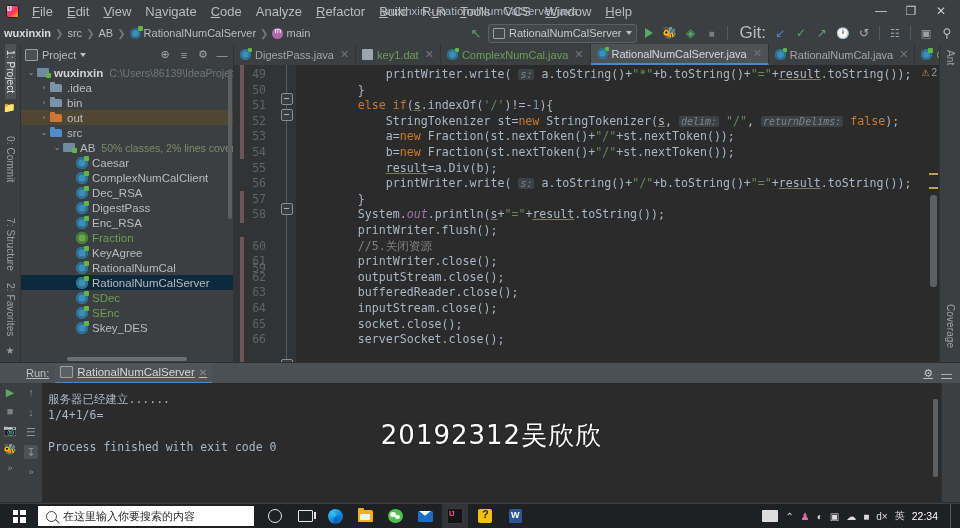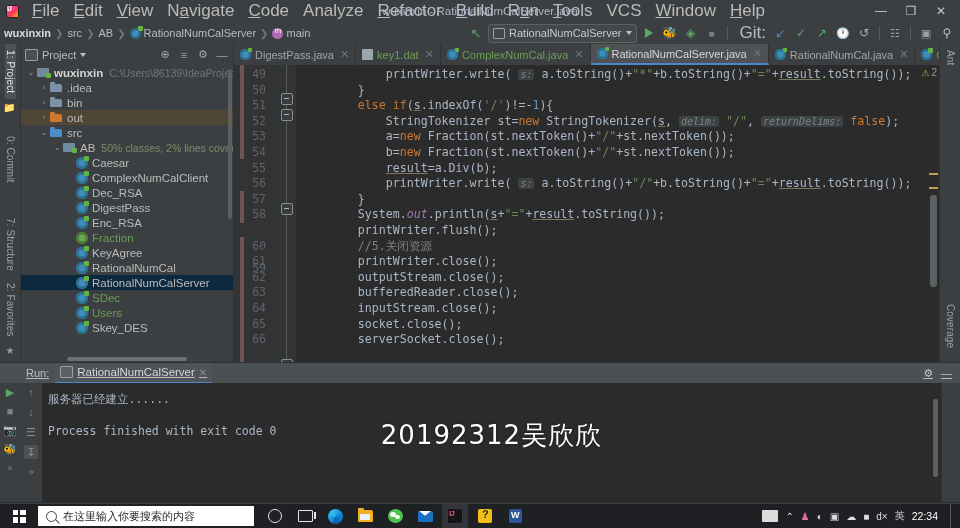--- a/index.html
+++ b/index.html
@@ -11,21 +11,21 @@
     -webkit-font-smoothing:antialiased;
   }
   .ide{position:relative;width:960px;height:504px;overflow:hidden;background:#3c3f41;}
 
   
   .menubar{height:22px;background:#3c3f41;display:flex;align-items:center;padding:0 4px;position:relative;}
   .logo{width:13px;height:13px;margin:0 6px 0 2px;border-radius:2px;
         background:linear-gradient(135deg,#f0447a 0%,#f0447a 40%,#fe315d 55%,#ffd500 100%);
         box-shadow:inset 0 0 0 1px #222;position:relative;}
   .logo::after{content:"IJ";position:absolute;left:1px;top:0px;font-size:7px;color:#fff;font-weight:bold;letter-spacing:-1px;}
-  .menuitem{padding:2px 7px;font-size:17px;color:#bbbbbb;cursor:default;white-space:nowrap;}
+  .menuitem{padding:2px 7px;font-size:13px;color:#bbbbbb;cursor:default;white-space:nowrap;}
   .mnem{text-decoration:underline;}
   .wintitle{position:absolute;left:0;right:0;text-align:center;font-size:11.5px;color:#a9b7c6;pointer-events:none;}
   .wincontrols{margin-left:auto;display:flex;align-items:center;z-index:2;}
   .wc{width:30px;height:22px;display:flex;align-items:center;justify-content:center;color:#c8c8c8;font-size:12px;}
 
   
   .navrow{height:22px;background:#3c3f41;display:flex;align-items:center;padding:0 4px;position:relative;}
   .crumb{display:flex;align-items:center;font-size:11px;color:#bbbbbb;}
   .crumb .sep{color:#777;margin:0 4px;font-size:10px;}
   .crumb b{color:#dcdcdc;font-weight:bold;}
@@ -360,21 +360,21 @@
             <span class="lbl">RationalNumCalServer</span>
           </div>
           <div class="row" style="padding-left: 43px;">
             <span class="arw"></span>
             <span class="jico"></span>
             <span class="lbl green">SDec</span>
           </div>
           <div class="row" style="padding-left: 43px;">
             <span class="arw"></span>
             <span class="jico"></span>
-            <span class="lbl green">Users</span>
+            <span class="lbl green">SEnc</span>
           </div>
           <div class="row" style="padding-left: 43px;">
             <span class="arw"></span>
             <span class="jico"></span>
             <span class="lbl">Skey_DES</span>
           </div>
           <div class="vscroll"></div>
           <div class="hscroll"></div>
         </div>
     </div>
@@ -481,21 +481,21 @@
         <span class="rico">🐝</span>
         <span class="rico" style="font-size:9px;">»</span>
       </div>
       <div class="runrail2">
         <span class="rico">↑</span>
         <span class="rico">↓</span>
         <span class="rico">☰</span>
         <span class="rico" style="background:#4e5254;border-radius:2px;">↧</span>
         <span class="rico" style="font-size:9px;">»</span>
       </div>
-      <div class="console" id="console"><div style="padding-top: 6px;"><div style="min-height: 16px;">服务器已经建立......</div><div style="min-height: 16px;"></div><div style="min-height: 16px;">Process finished with exit code 0</div></div>
+      <div class="console" id="console"><div style="padding-top: 6px;"><div style="min-height: 16px;">服务器已经建立......</div><div style="min-height: 16px;">1/4+1/6=</div><div style="min-height: 16px;"></div><div style="min-height: 16px;">Process finished with exit code 0</div></div>
         <div class="cscroll"></div>
         <div class="watermark">20192312吴欣欣</div>
       </div>
       <div class="covrail"></div>
     </div>
   </div>
 
   <div class="btabs" id="btabs">
     
   </div>

